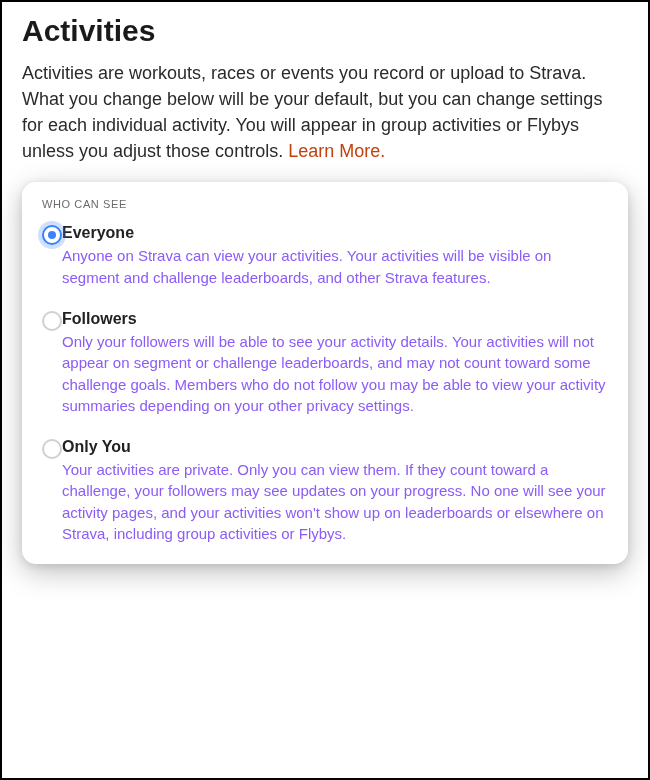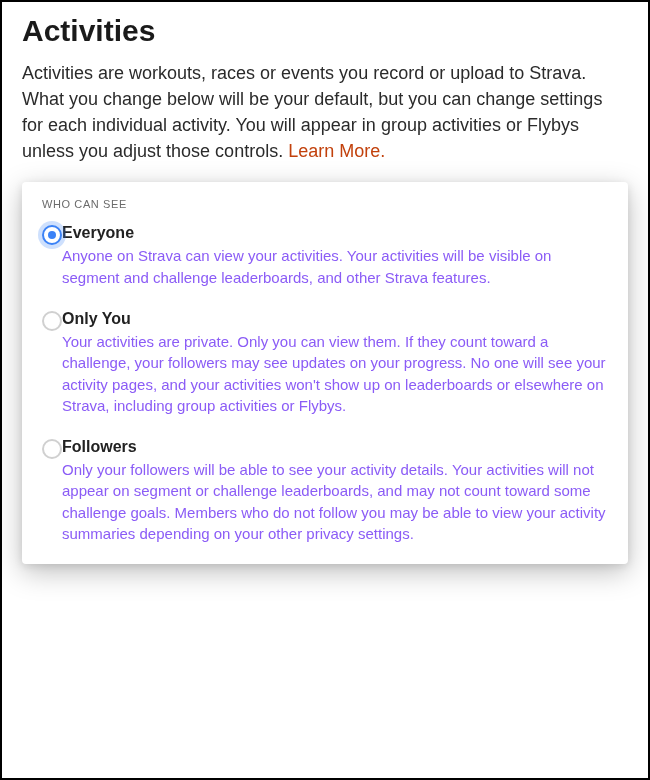--- a/index.html
+++ b/index.html
@@ -33,21 +33,21 @@
     .page-description strong {
       font-weight: 400;
     }
     .learn-more {
       color: #c2410c;
       text-decoration: none;
       cursor: pointer;
     }
     .dialog {
       background: #fff;
-      border-radius: 4px;
+      border-radius: 14px;
       box-shadow: 0 8px 28px rgba(0,0,0,0.25), 0 2px 8px rgba(0,0,0,0.1);
       padding: 16px 20px 20px 20px;
       position: relative;
     }
     .dialog-label {
       font-size: 11px;
       letter-spacing: 0.6px;
       color: #6b6b6b;
       text-transform: uppercase;
       margin-bottom: 14px;
@@ -149,29 +149,29 @@
         <div class="radio-toggle selected"></div>
         <div class="option-body">
           <div class="option-title">Everyone</div>
           <div class="option-desc">Anyone on Strava can view your activities. Your activities will be visible on segment and challenge leaderboards, and other Strava features.</div>
         </div>
       </div>
 
       <div class="radio-option">
         <div class="radio-toggle"></div>
         <div class="option-body">
-          <div class="option-title">Only You</div>
-          <div class="option-desc">Your activities are private. Only you can view them. If they count toward a challenge, your followers may see updates on your progress. No one will see your activity pages, and your activities won't show up on leaderboards or elsewhere on Strava, including group activities or Flybys.</div>
+          <div class="option-title">Followers</div>
+          <div class="option-desc">Only your followers will be able to see your activity details. Your activities will not appear on segment or challenge leaderboards, and may not count toward some challenge goals. Members who do not follow you may be able to view your activity summaries depending on your other privacy settings.</div>
         </div>
       </div>
 
       <div class="radio-option">
         <div class="radio-toggle"></div>
         <div class="option-body">
-          <div class="option-title">Followers</div>
-          <div class="option-desc">Only your followers will be able to see your activity details. Your activities will not appear on segment or challenge leaderboards, and may not count toward some challenge goals. Members who do not follow you may be able to view your activity summaries depending on your other privacy settings.</div>
+          <div class="option-title">Only You</div>
+          <div class="option-desc">Your activities are private. Only you can view them. If they count toward a challenge, your followers may see updates on your progress. No one will see your activity pages, and your activities won't show up on leaderboards or elsewhere on Strava, including group activities or Flybys.</div>
         </div>
       </div>
 
     </div>
 
   </div>
 </div>
 
 </body></html>

